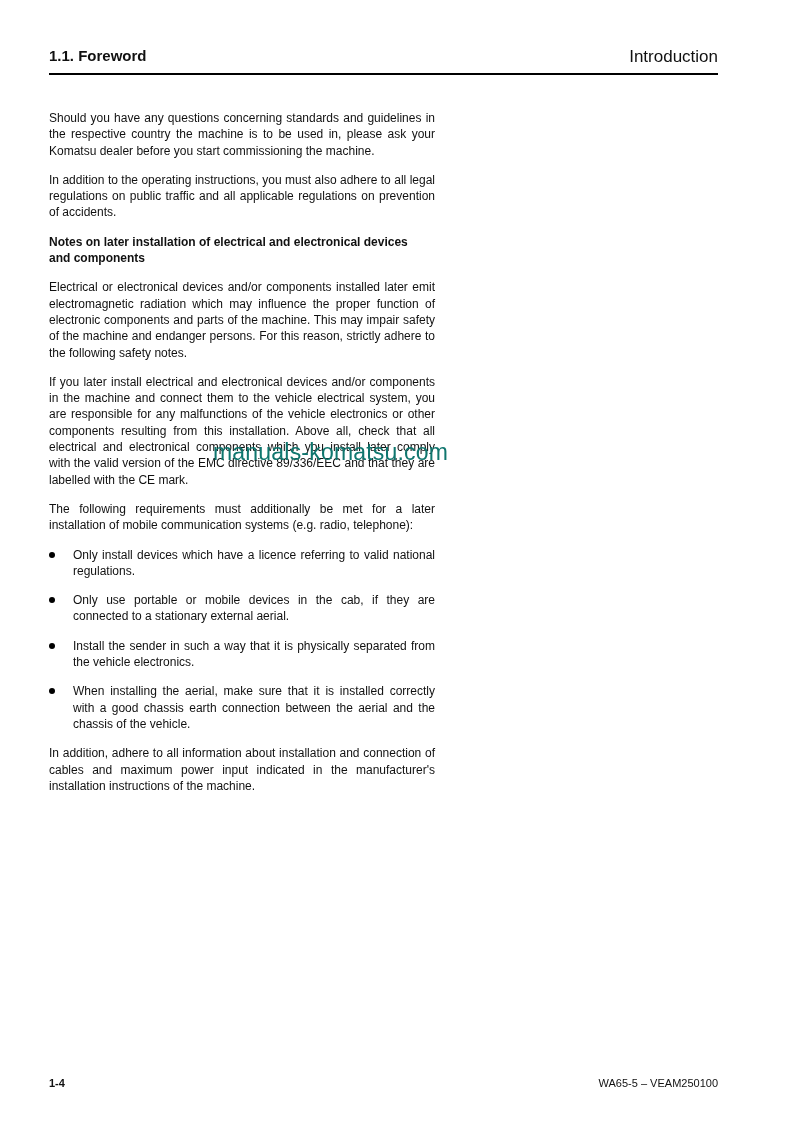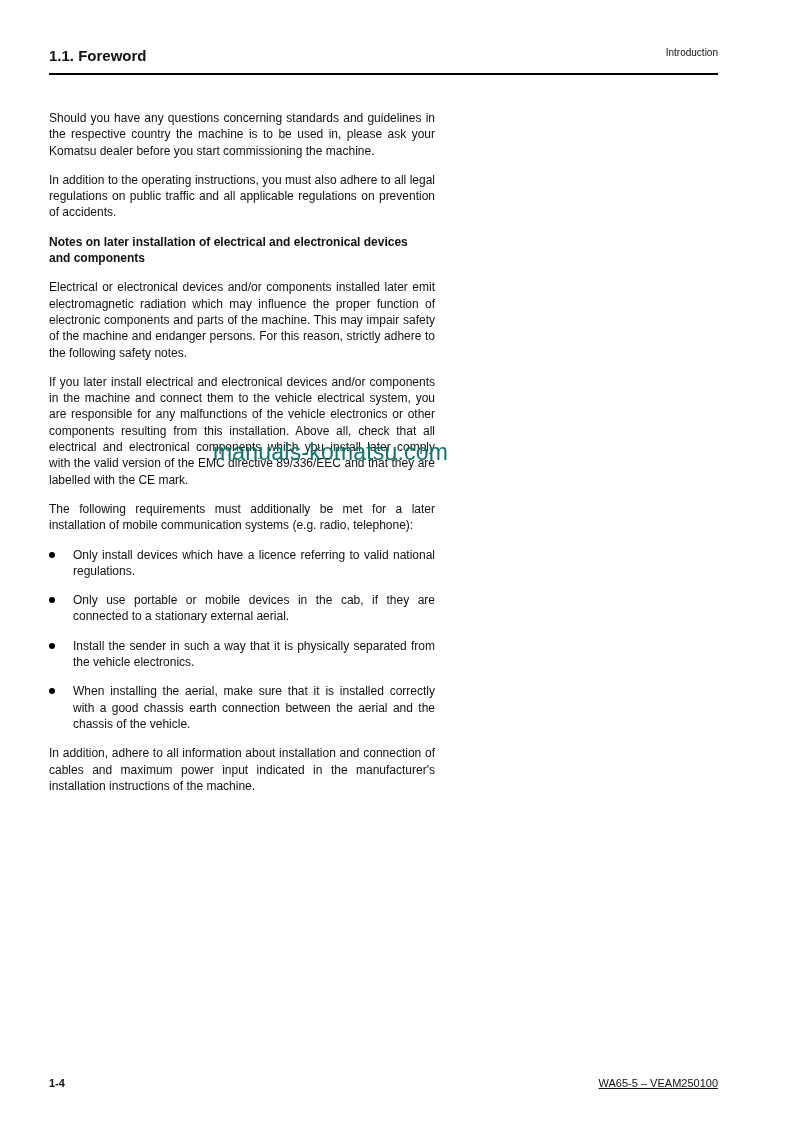--- a/index.html
+++ b/index.html
@@ -1,31 +1,31 @@
 <!DOCTYPE html>
 <html><head>
   <meta charset="utf-8">
   <style>
     html, body { margin: 0; padding: 0; background: #ffffff; }
     body { width: 793px; height: 1123px; position: relative; overflow: hidden;
            font-family: "Liberation Sans", sans-serif; color: #111; }
     .header { position: absolute; left: 49px; top: 47px; width: 669px; height: 30px; }
     .header .section { position: absolute; left: 0; top: 0; font-size: 15px; font-weight: bold; }
-    .header .chapter { position: absolute; right: 0; top: 0; font-size: 10px; }
+    .header .chapter { position: absolute; right: 0; top: 0; font-size: 17px; }
     .header .rule { position: absolute; left: 0; top: 26px; width: 669px; height: 2px; background: #000; }
     .content { position: absolute; left: 49px; top: 97px; width: 386px; font-size: 12px; line-height: 16.3px; }
     .content p { margin: 13px 0 13px 0; text-align: justify; }
     .content h3 { margin: 0 15px 12px 0; font-size: 12px; font-weight: bold; line-height: 16.3px; }
     .bullets { list-style: none; margin: 0 0 13px 0; padding: 0; }
     .bullets li { position: relative; padding-left: 24px; margin-bottom: 13px; text-align: justify; }
     .bullets li .dot { position: absolute; left: 0; top: 5px; width: 6px; height: 6px; border-radius: 50%; background: #000; }
     .watermark { position: absolute; left: 213px; top: 439px; font-size: 23px; color: #0f766e; letter-spacing: 0.2px; }
     .footer { position: absolute; left: 49px; top: 1077px; width: 669px; height: 16px; }
     .footer .page { position: absolute; left: 0; top: 0; font-size: 11px; font-weight: bold; text-align: right; }
-    .footer .doc { position: absolute; right: 0; top: 0; font-size: 11px; text-decoration: underline; }
+    .footer .doc { position: absolute; right: 0; top: 0; font-size: 11px; }
   </style>
 </head>
 <body>
 
 <div class="header">
   <span class="section">1.1. Foreword</span>
   <span class="chapter">Introduction</span>
   <div class="rule"></div>
 </div>
 

